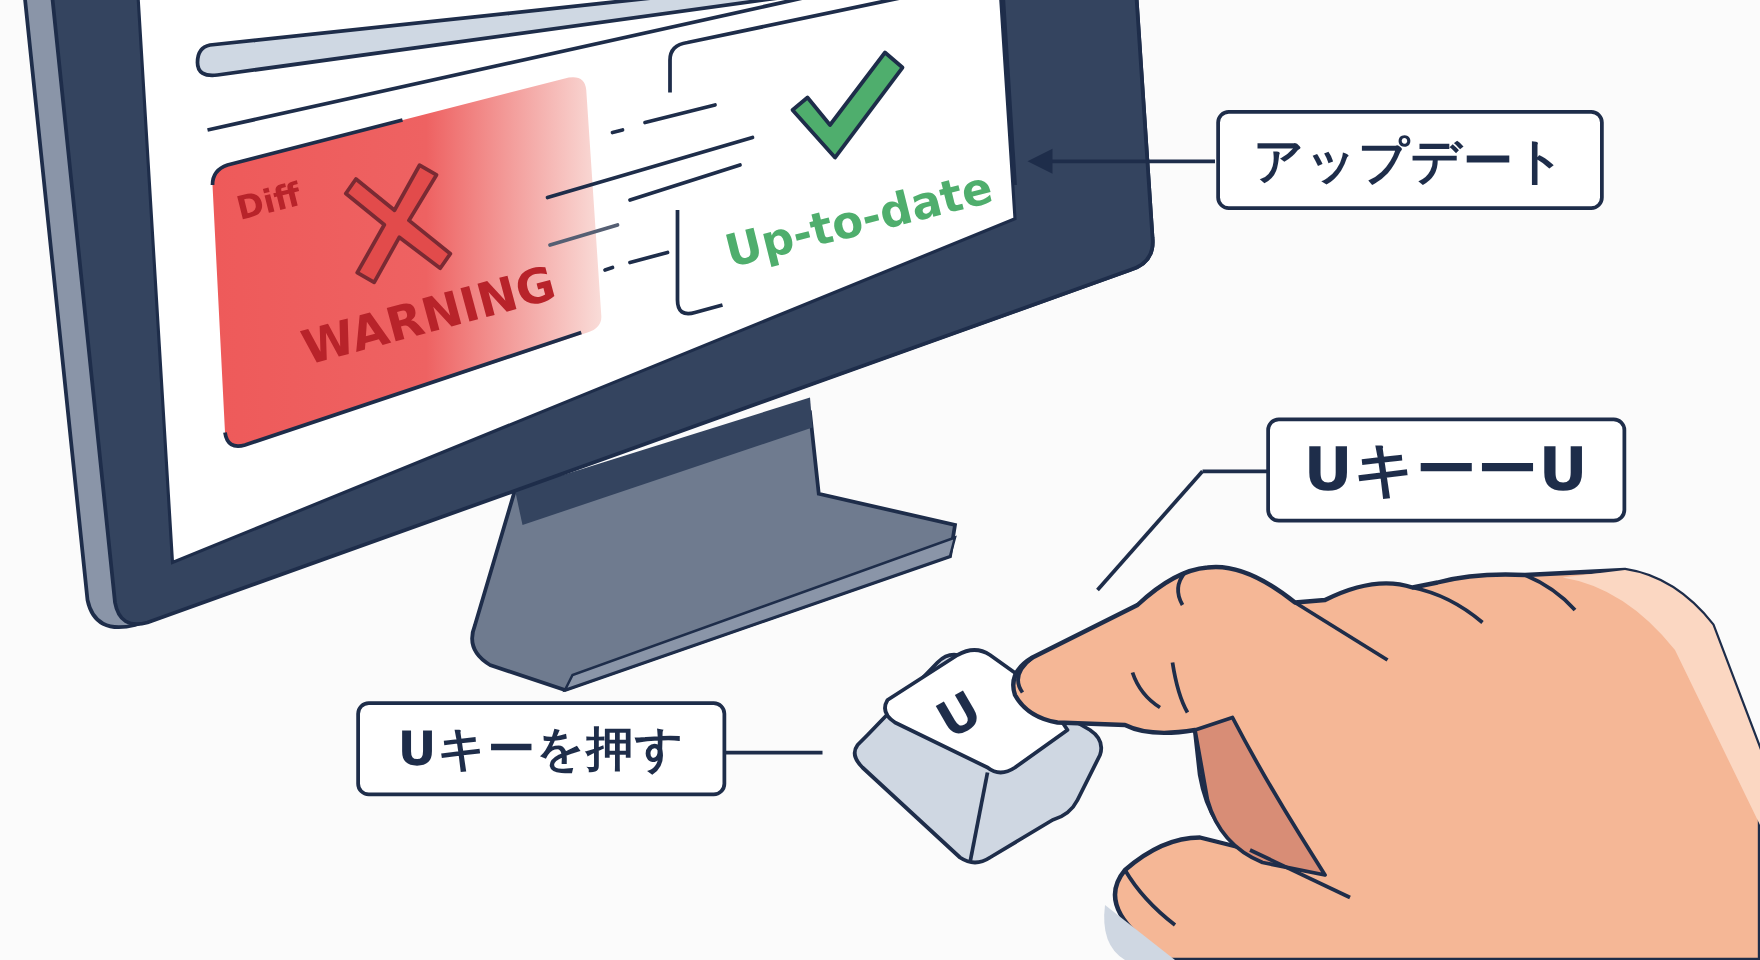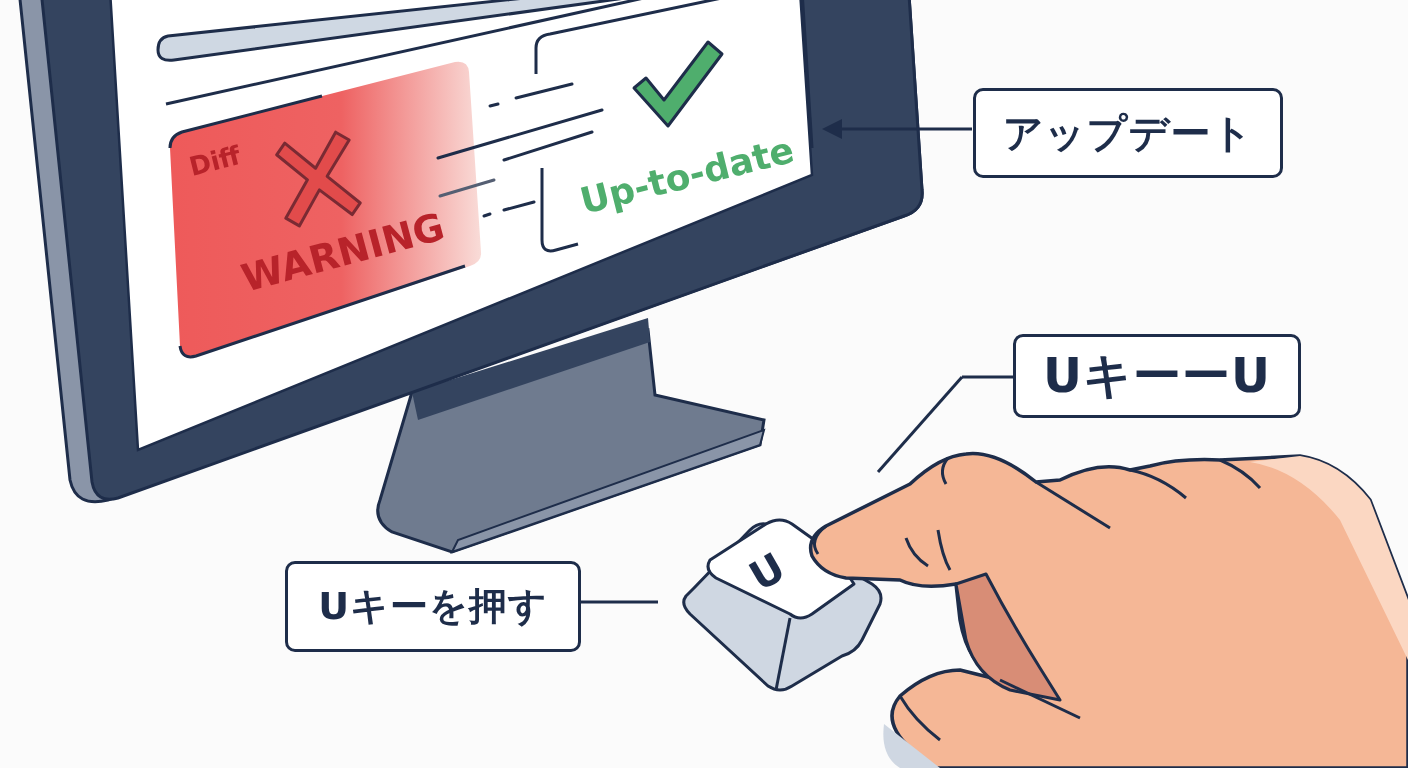--- a/index.html
+++ b/index.html
@@ -102,23 +102,23 @@
     <path d="M1220 460 Q1244 470 1260 488" stroke="#1e2d4a" stroke-width="3" fill="none"></path>
     <path d="M948 458 Q938 470 946 484" stroke="#1e2d4a" stroke-width="3" fill="none"></path>
     <path d="M906 538 Q912 556 928 566" stroke="#1e2d4a" stroke-width="3" fill="none"></path>
     <path d="M938 530 Q942 556 950 570" stroke="#1e2d4a" stroke-width="3" fill="none"></path>
     <path d="M826 526 Q808 540 818 554" stroke="#1e2d4a" stroke-width="3" fill="none"></path>
     <path d="M900 696 Q914 720 940 740" stroke="#1e2d4a" stroke-width="3" fill="none"></path>
     <path d="M884 724 Q880 756 900 768 L940 768" fill="#cfd7e2"></path>
   </g>
 </svg>
 
-<div class="callout" style="left:973px; top:88px; width:310px; height:90px; font-size:40px;">
+<div class="callout" style="left:973px; top:88px; width:310px; height:80px; font-size:40px;">
   <span>アップデート</span>
 </div>
 
 <div class="callout" style="left:1013px; top:334px; width:288px; height:84px; font-size:48px;">
   <span>UキーーU</span>
 </div>
 
-<div class="callout" style="left:285px; top:561px; width:296px; height:91px; font-size:38px;">
+<div class="callout" style="left:285px; top:561px; width:296px; height:76px; font-size:38px;">
   <span>Uキーを押す</span>
 </div>
 
 </body></html>

